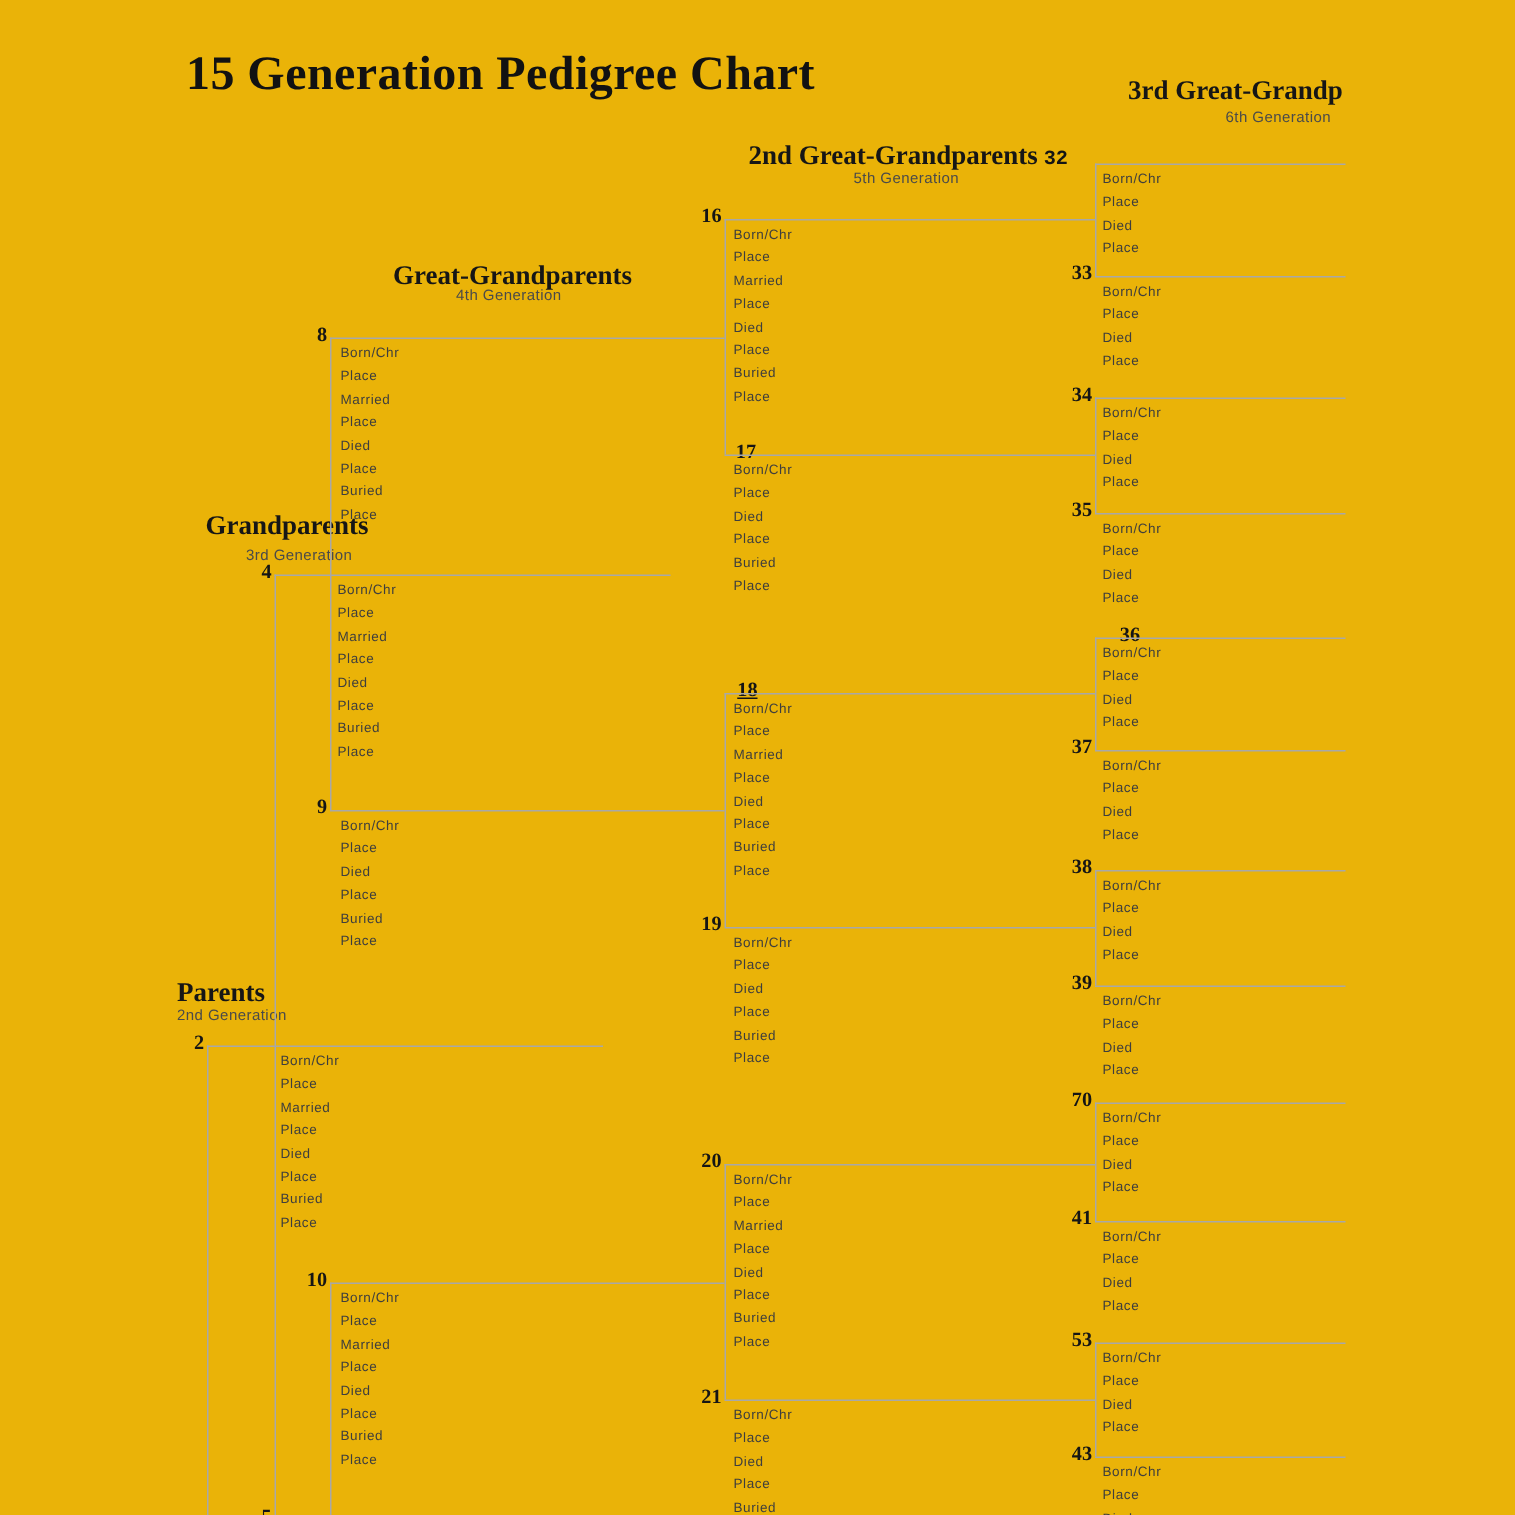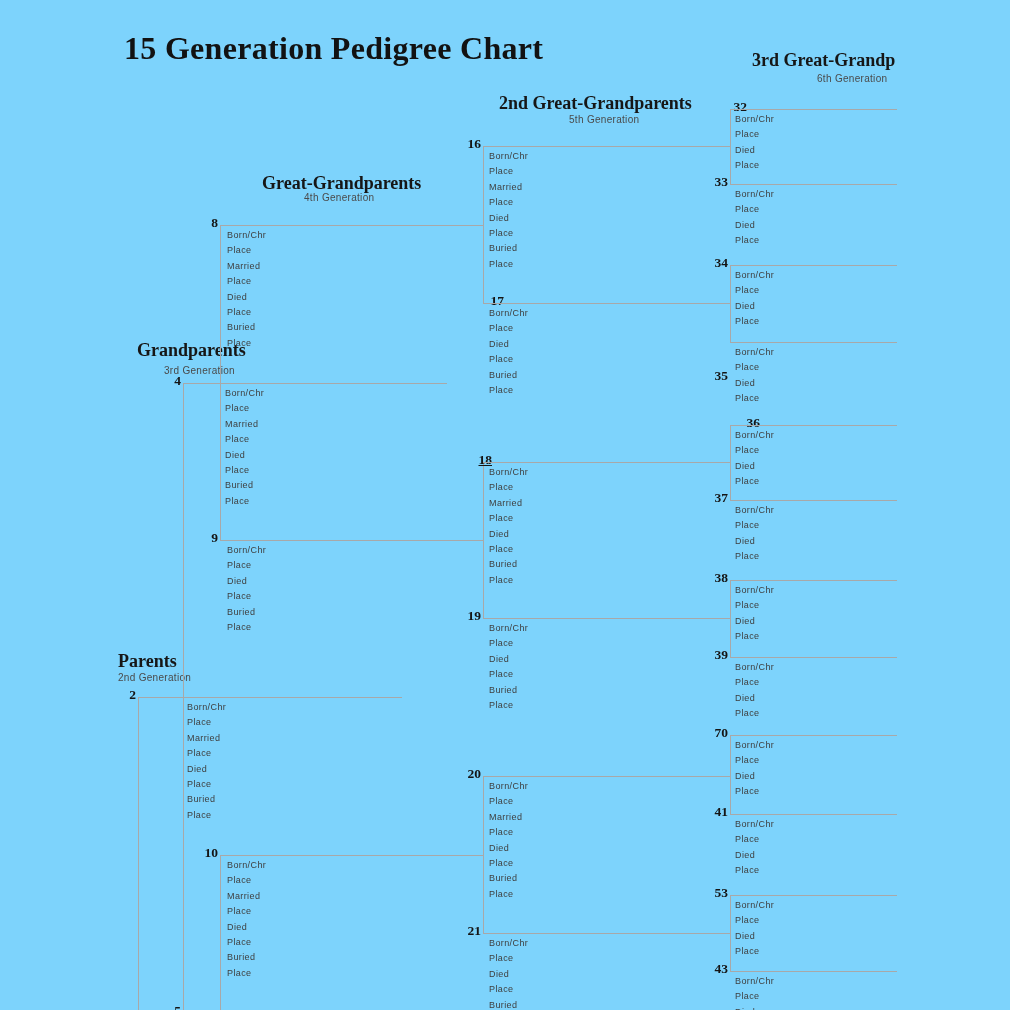--- a/index.html
+++ b/index.html
@@ -1,19 +1,19 @@
 <!DOCTYPE html>
 <html><head>
 <meta charset="utf-8">
 <style>
   * { margin:0; padding:0; box-sizing:border-box; }
   html,body { background:#ffffff; }
   #chart {
     position:relative; width:1010px; height:1010px;
-    background:#7dd3fc; overflow:hidden;
+    background:#eab308; overflow:hidden;
     font-family:"Liberation Sans", sans-serif;
   }
   .title {
     position:absolute; left:124px; top:31px;
     font-family:"Liberation Serif", serif; font-weight:bold;
     font-size:32px; line-height:34px; color:#121212;
     letter-spacing:0.3px; white-space:nowrap;
   }
   .gen-label {
     position:absolute;
@@ -141,21 +141,21 @@
     <div class="field" style="left: 489px; top: 243.4px;">Buried</div>
     <div class="field" style="left: 489px; top: 258.8px;">Place</div>
     <div class="num" style="left: 460px; top: 294px;">17</div>
     <div class="hline" style="left: 483px; top: 303px; width: 247px;"></div>
     <div class="field" style="left: 489px; top: 308px;">Born/Chr</div>
     <div class="field" style="left: 489px; top: 323.4px;">Place</div>
     <div class="field" style="left: 489px; top: 338.8px;">Died</div>
     <div class="field" style="left: 489px; top: 354.2px;">Place</div>
     <div class="field" style="left: 489px; top: 369.6px;">Buried</div>
     <div class="field" style="left: 489px; top: 385px;">Place</div>
-    <div class="num" style="left: 448px; top: 453px; text-decoration: underline;">18</div>
+    <div class="num" style="left: 461px; top: 453px; text-decoration: underline;">18</div>
     <div class="hline" style="left: 483px; top: 462px; width: 247px;"></div>
     <div class="field" style="left: 489px; top: 467px;">Born/Chr</div>
     <div class="field" style="left: 489px; top: 482.4px;">Place</div>
     <div class="field" style="left: 489px; top: 497.8px;">Married</div>
     <div class="field" style="left: 489px; top: 513.2px;">Place</div>
     <div class="field" style="left: 489px; top: 528.6px;">Died</div>
     <div class="field" style="left: 489px; top: 544px;">Place</div>
     <div class="field" style="left: 489px; top: 559.4px;">Buried</div>
     <div class="field" style="left: 489px; top: 574.8px;">Place</div>
     <div class="num" style="left: 437px; top: 609px;">19</div>
@@ -176,39 +176,39 @@
     <div class="field" style="left: 489px; top: 858px;">Place</div>
     <div class="field" style="left: 489px; top: 873.4px;">Buried</div>
     <div class="field" style="left: 489px; top: 888.8px;">Place</div>
     <div class="num" style="left: 437px; top: 924px;">21</div>
     <div class="hline" style="left: 483px; top: 933px; width: 247px;"></div>
     <div class="field" style="left: 489px; top: 938px;">Born/Chr</div>
     <div class="field" style="left: 489px; top: 953.4px;">Place</div>
     <div class="field" style="left: 489px; top: 968.8px;">Died</div>
     <div class="field" style="left: 489px; top: 984.2px;">Place</div>
     <div class="field" style="left: 489px; top: 999.6px;">Buried</div>
-    <div class="num" style="left: 703px; top: 100px;">32</div>
+    <div class="num" style="left: 668px; top: 100px; font-family: Liberation Mono, monospace;">32</div>
     <div class="hline" style="left: 730px; top: 109px; width: 167px;"></div>
     <div class="field" style="left: 735px; top: 114px;">Born/Chr</div>
     <div class="field" style="left: 735px; top: 129.4px;">Place</div>
     <div class="field" style="left: 735px; top: 144.8px;">Died</div>
     <div class="field" style="left: 735px; top: 160.2px;">Place</div>
     <div class="num" style="left: 684px; top: 175px;">33</div>
     <div class="hline" style="left: 730px; top: 184px; width: 167px;"></div>
     <div class="field" style="left: 735px; top: 189px;">Born/Chr</div>
     <div class="field" style="left: 735px; top: 204.4px;">Place</div>
     <div class="field" style="left: 735px; top: 219.8px;">Died</div>
     <div class="field" style="left: 735px; top: 235.2px;">Place</div>
     <div class="num" style="left: 684px; top: 256px;">34</div>
     <div class="hline" style="left: 730px; top: 265px; width: 167px;"></div>
     <div class="field" style="left: 735px; top: 270px;">Born/Chr</div>
     <div class="field" style="left: 735px; top: 285.4px;">Place</div>
     <div class="field" style="left: 735px; top: 300.8px;">Died</div>
     <div class="field" style="left: 735px; top: 316.2px;">Place</div>
-    <div class="num" style="left: 684px; top: 333px; margin-top: 36px;">35</div>
+    <div class="num" style="left: 684px; top: 333px;">35</div>
     <div class="hline" style="left: 730px; top: 342px; width: 167px;"></div>
     <div class="field" style="left: 735px; top: 347px;">Born/Chr</div>
     <div class="field" style="left: 735px; top: 362.4px;">Place</div>
     <div class="field" style="left: 735px; top: 377.8px;">Died</div>
     <div class="field" style="left: 735px; top: 393.2px;">Place</div>
     <div class="num" style="left: 716px; top: 416px;">36</div>
     <div class="hline" style="left: 730px; top: 425px; width: 167px;"></div>
     <div class="field" style="left: 735px; top: 430px;">Born/Chr</div>
     <div class="field" style="left: 735px; top: 445.4px;">Place</div>
     <div class="field" style="left: 735px; top: 460.8px;">Died</div>

